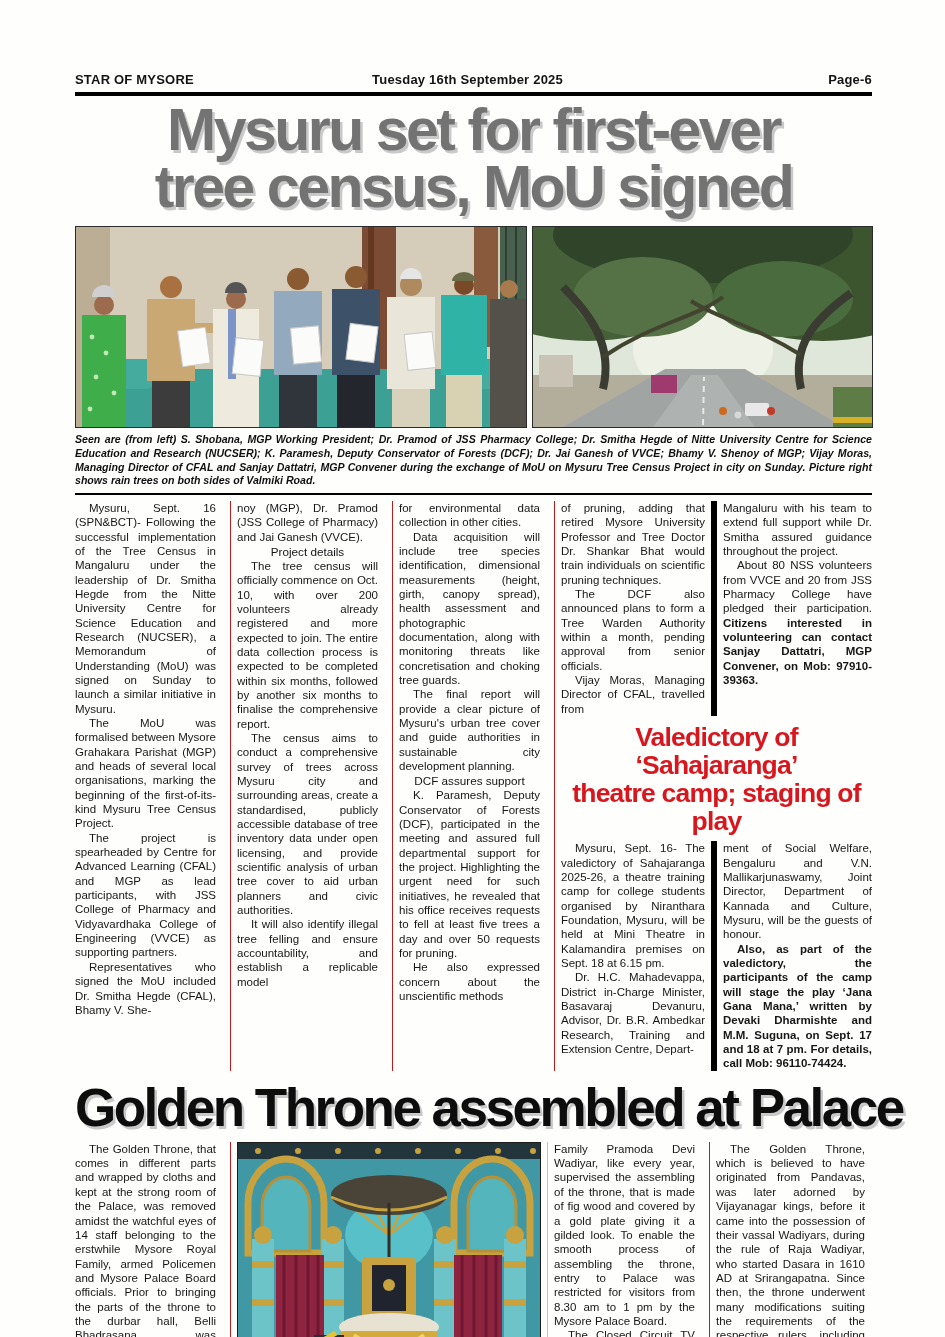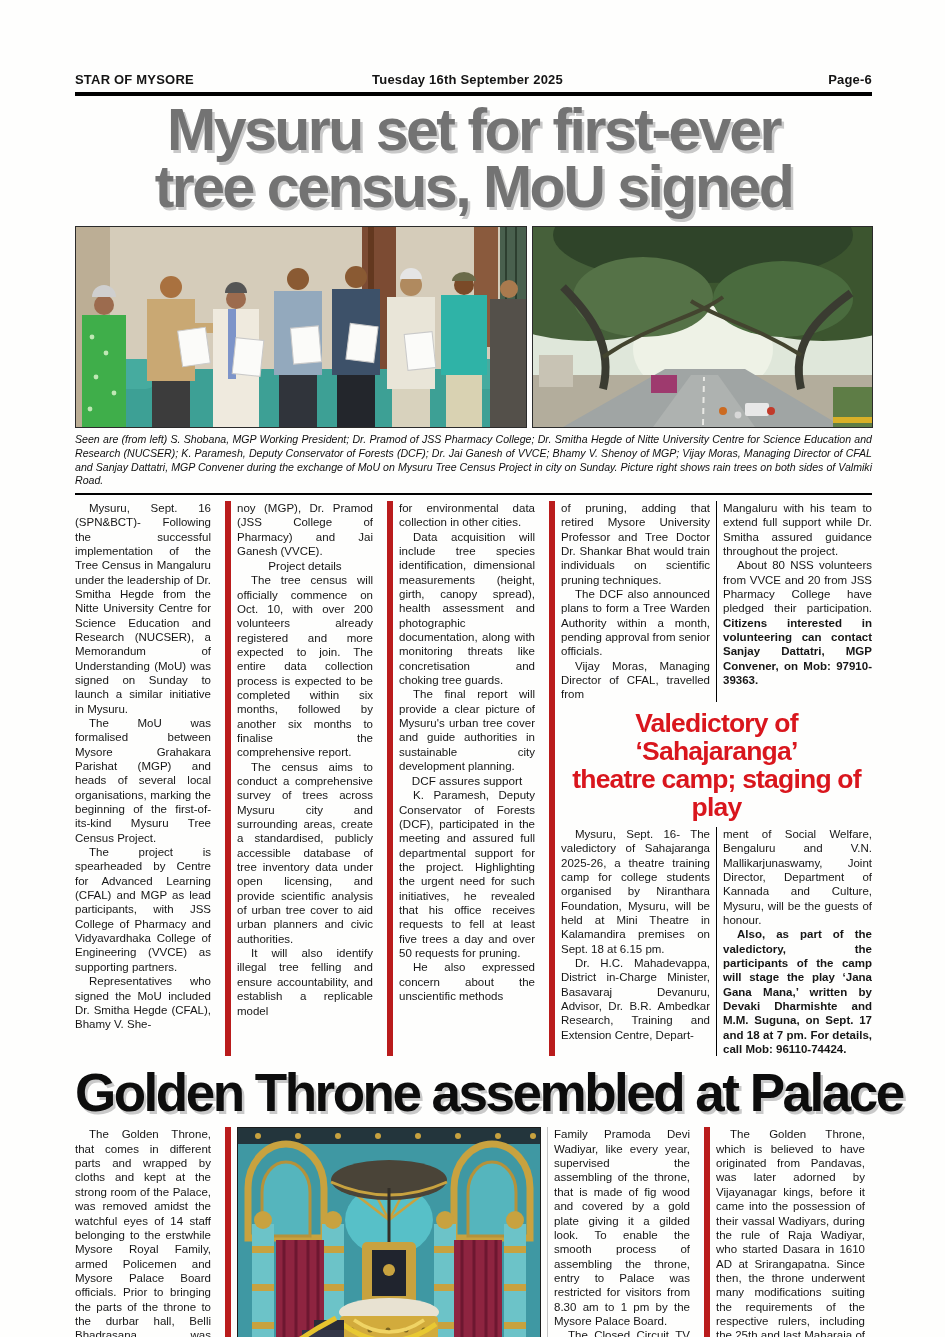--- a/index.html
+++ b/index.html
@@ -28,31 +28,31 @@
     margin-top: 10px; text-align: center; font-weight: bold; color: #0d0d0d;
     font-size: 53px; line-height: 1; letter-spacing: -2.5px; white-space: nowrap;
     text-shadow: 2.5px 2.5px 0 #c9c9c9;
   }
 
   
   .photo-row { display: flex; gap: 5px; margin-top: 10px; }
   .photo-frame { border: 1px solid #2b2b2b; line-height: 0; }
   .caption {
     margin-top: 5px; font-size: 10.6px; line-height: 13.6px;
-    font-weight: normal; font-style: italic; text-align: justify; color: #101010;
+    font-weight: bold; font-style: italic; text-align: justify; color: #101010;
   }
   .caption-rule { height: 2px; background: #000; margin: 5px 0 6px; }
 
   
   .body-row { display: flex; }
-  .col { width: 156px; padding-right: 14px; border-right: 6px solid #b91c1c; margin-right: 6px; }
+  .col { width: 156px; padding-right: 14px; border-right: 1px solid #b91c1c; margin-right: 6px; }
   .col.last { width: 149px; padding-right: 0; border-right: none; margin-right: 0; }
   .right-sec { width: 311px; }
   .subrow { display: flex; }
-  .subcol { width: 156px; padding-right: 6px; border-right: 1px solid #000000; margin-right: 6px; }
+  .subcol { width: 156px; padding-right: 6px; border-right: 6px solid #000000; margin-right: 6px; }
   .subcol.last { width: 149px; padding-right: 0; border-right: none; margin-right: 0; }
 
   .p { font-size: 11.5px; line-height: 14.35px; text-align: justify; color: #161616; }
   .p.ind { text-indent: 14px; }
   .subhead { font-size: 11.7px; line-height: 15px; font-weight: normal; text-align: center; }
   b { font-weight: bold; }
 
   
   .valedictory-headline {
     color: #d9161d; font-weight: bold; font-size: 26.5px; line-height: 1.06;

